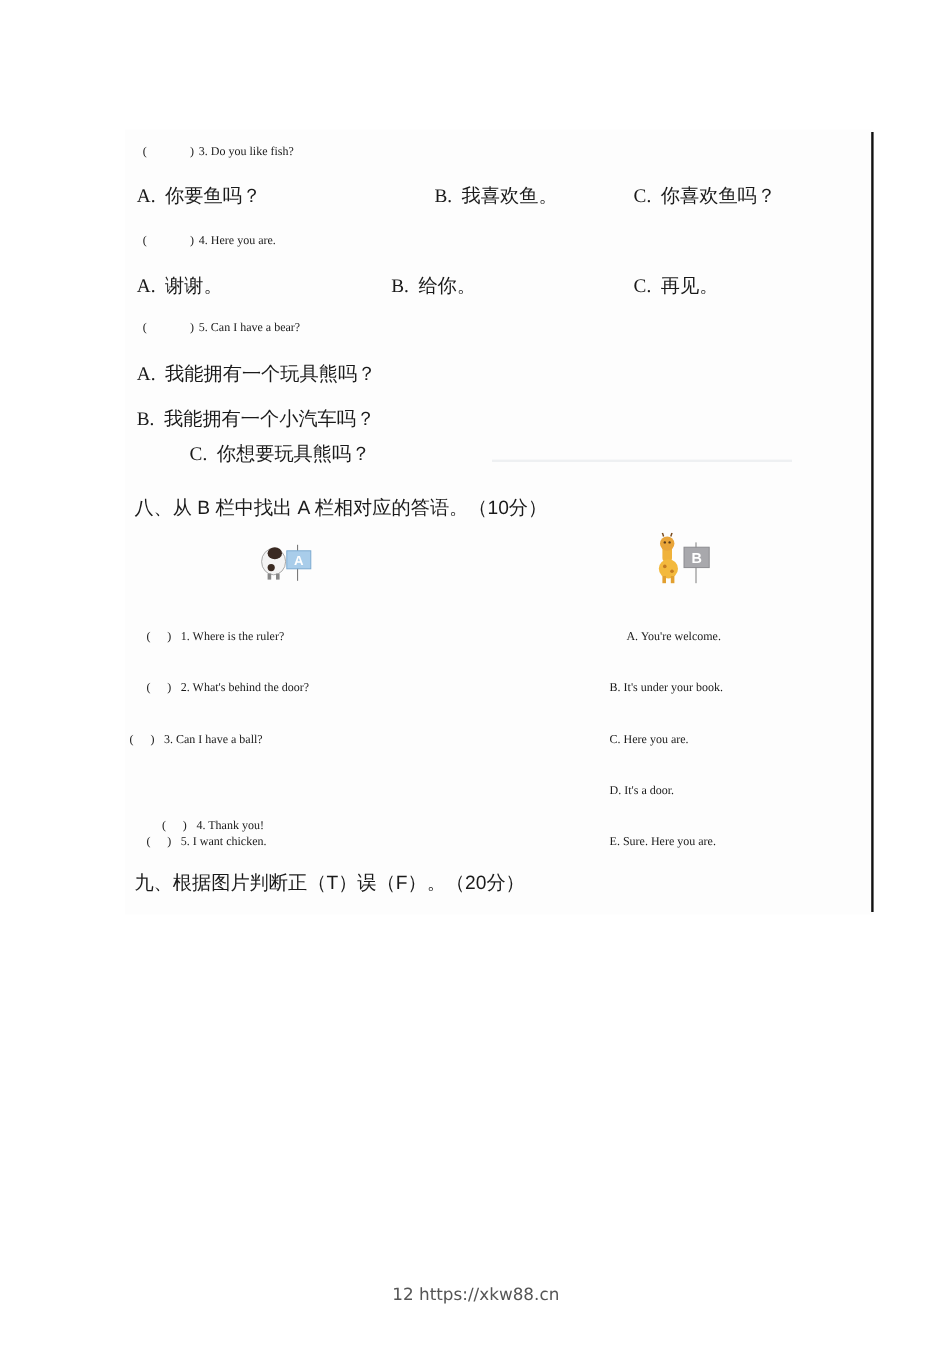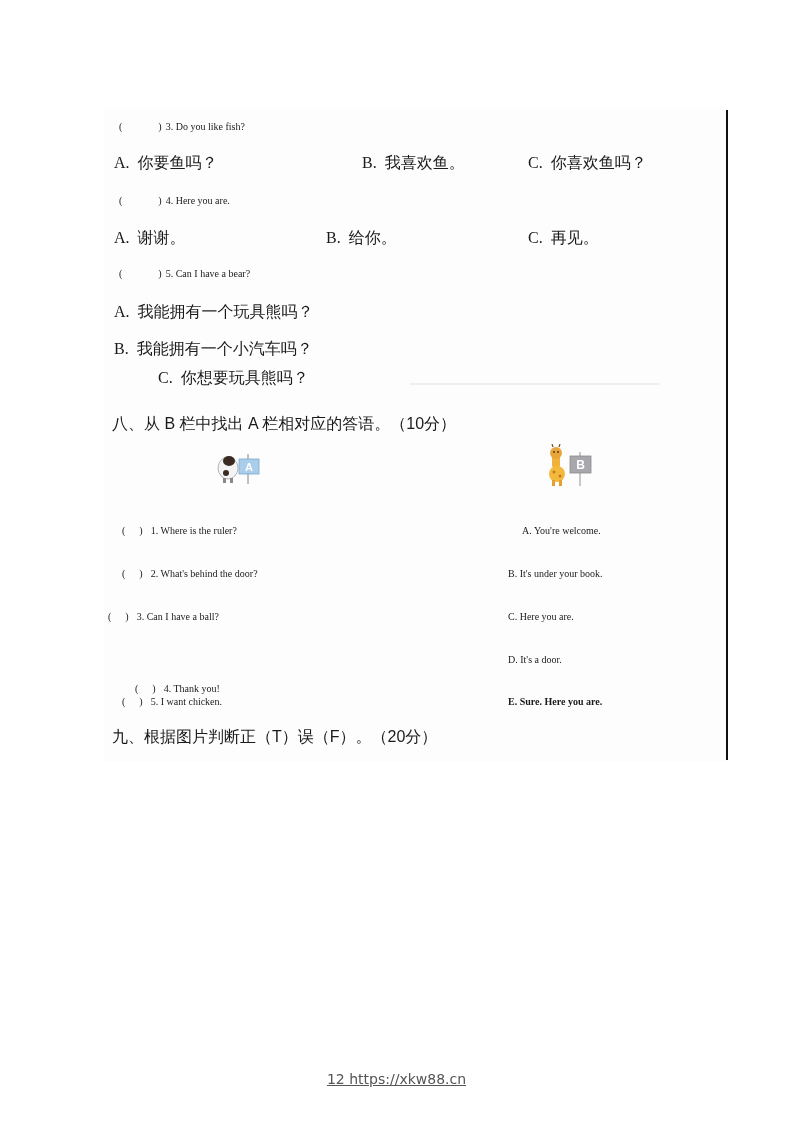--- a/index.html
+++ b/index.html
@@ -74,21 +74,20 @@
     }
     .footer {
       position: absolute;
       left: 0;
       width: 793px;
       top: 1071px;
       text-align: center;
       font-family: "DejaVu Sans", "Liberation Sans", sans-serif;
       font-size: 14px;
       color: #555;
-      text-decoration: underline;
     }
     .faint-mark {
       position: absolute;
       height: 2px;
       background: #eef0f2;
     }
   </style>
 </head>
 <body>
 
@@ -202,20 +201,20 @@
   <span>It's under your book.</span>
 </div>
 <div class="line" style="left:508px; top:607px;">
   <span>C.</span>
   <span>Here you are.</span>
 </div>
 <div class="line" style="left:508px; top:650px;">
   <span>D.</span>
   <span>It's a door.</span>
 </div>
-<div class="line" style="left:508px; top:692px;font-weight:bold;">
+<div class="line" style="left:508px; top:692px;">
   <span>E.</span>
   <span>Sure. Here you are.</span>
 </div>
 
 <div class="section-title" style="left:112px; top:727px;">九、根据图片判断正（T）误（F）。（20分）</div>
 
 <div class="footer">12 https://xkw88.cn</div>
 
 </body></html>

